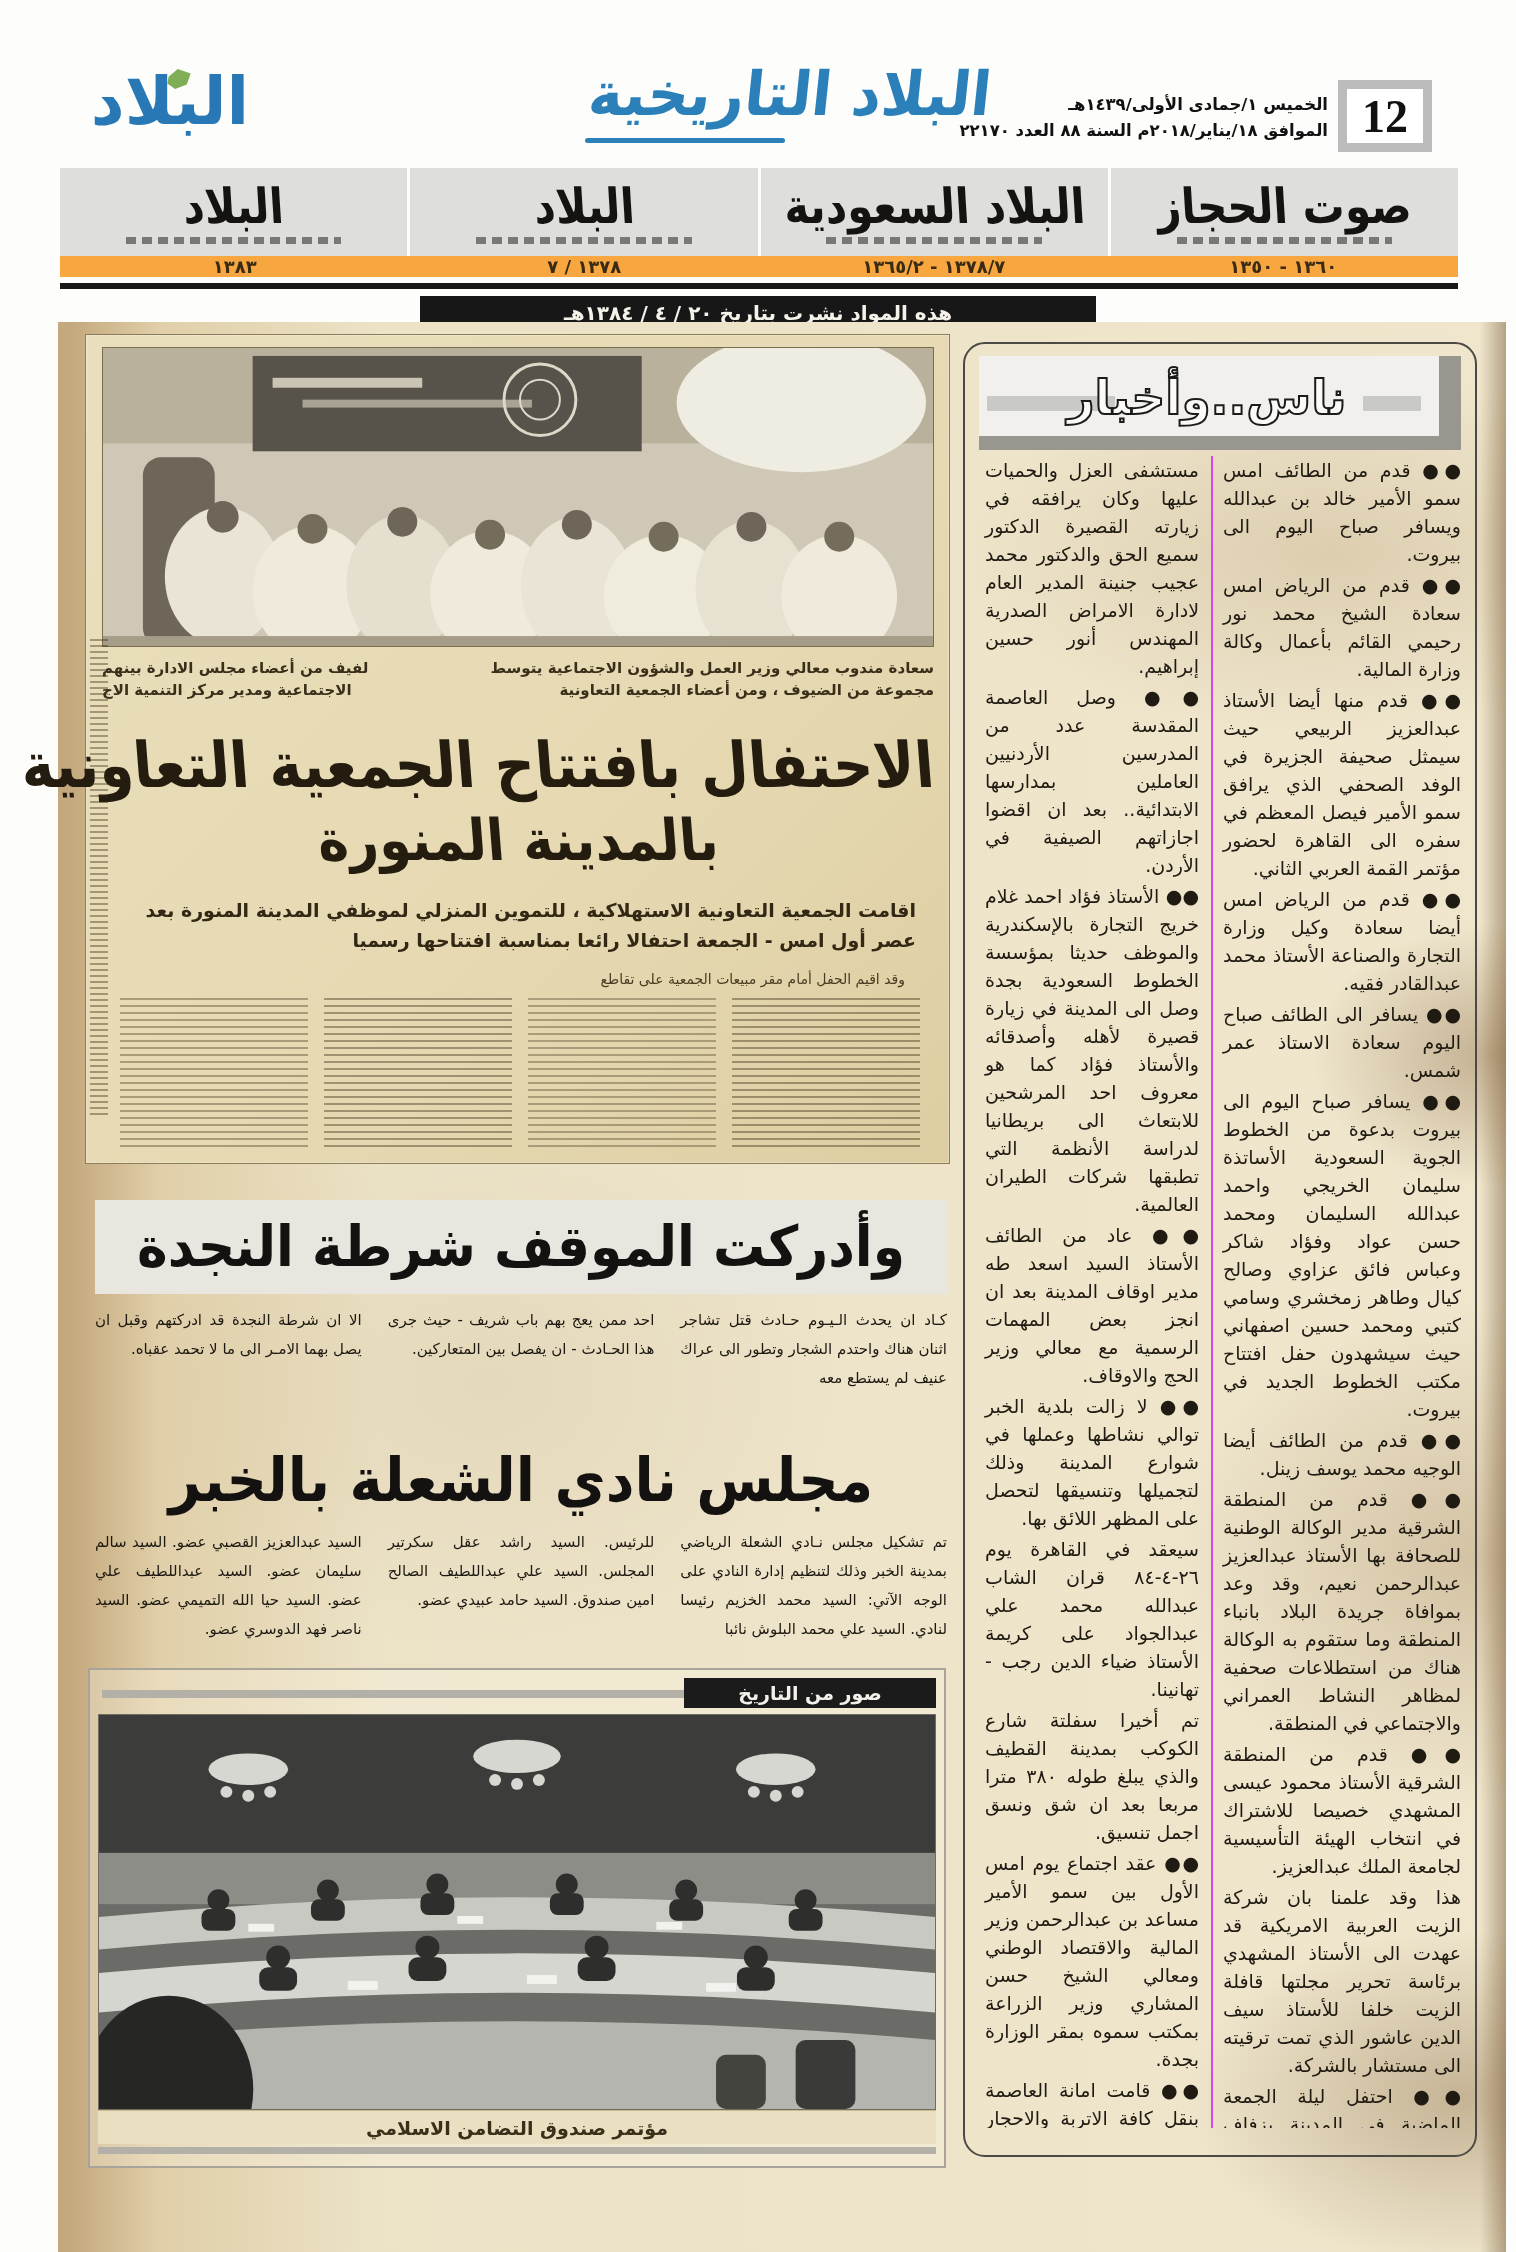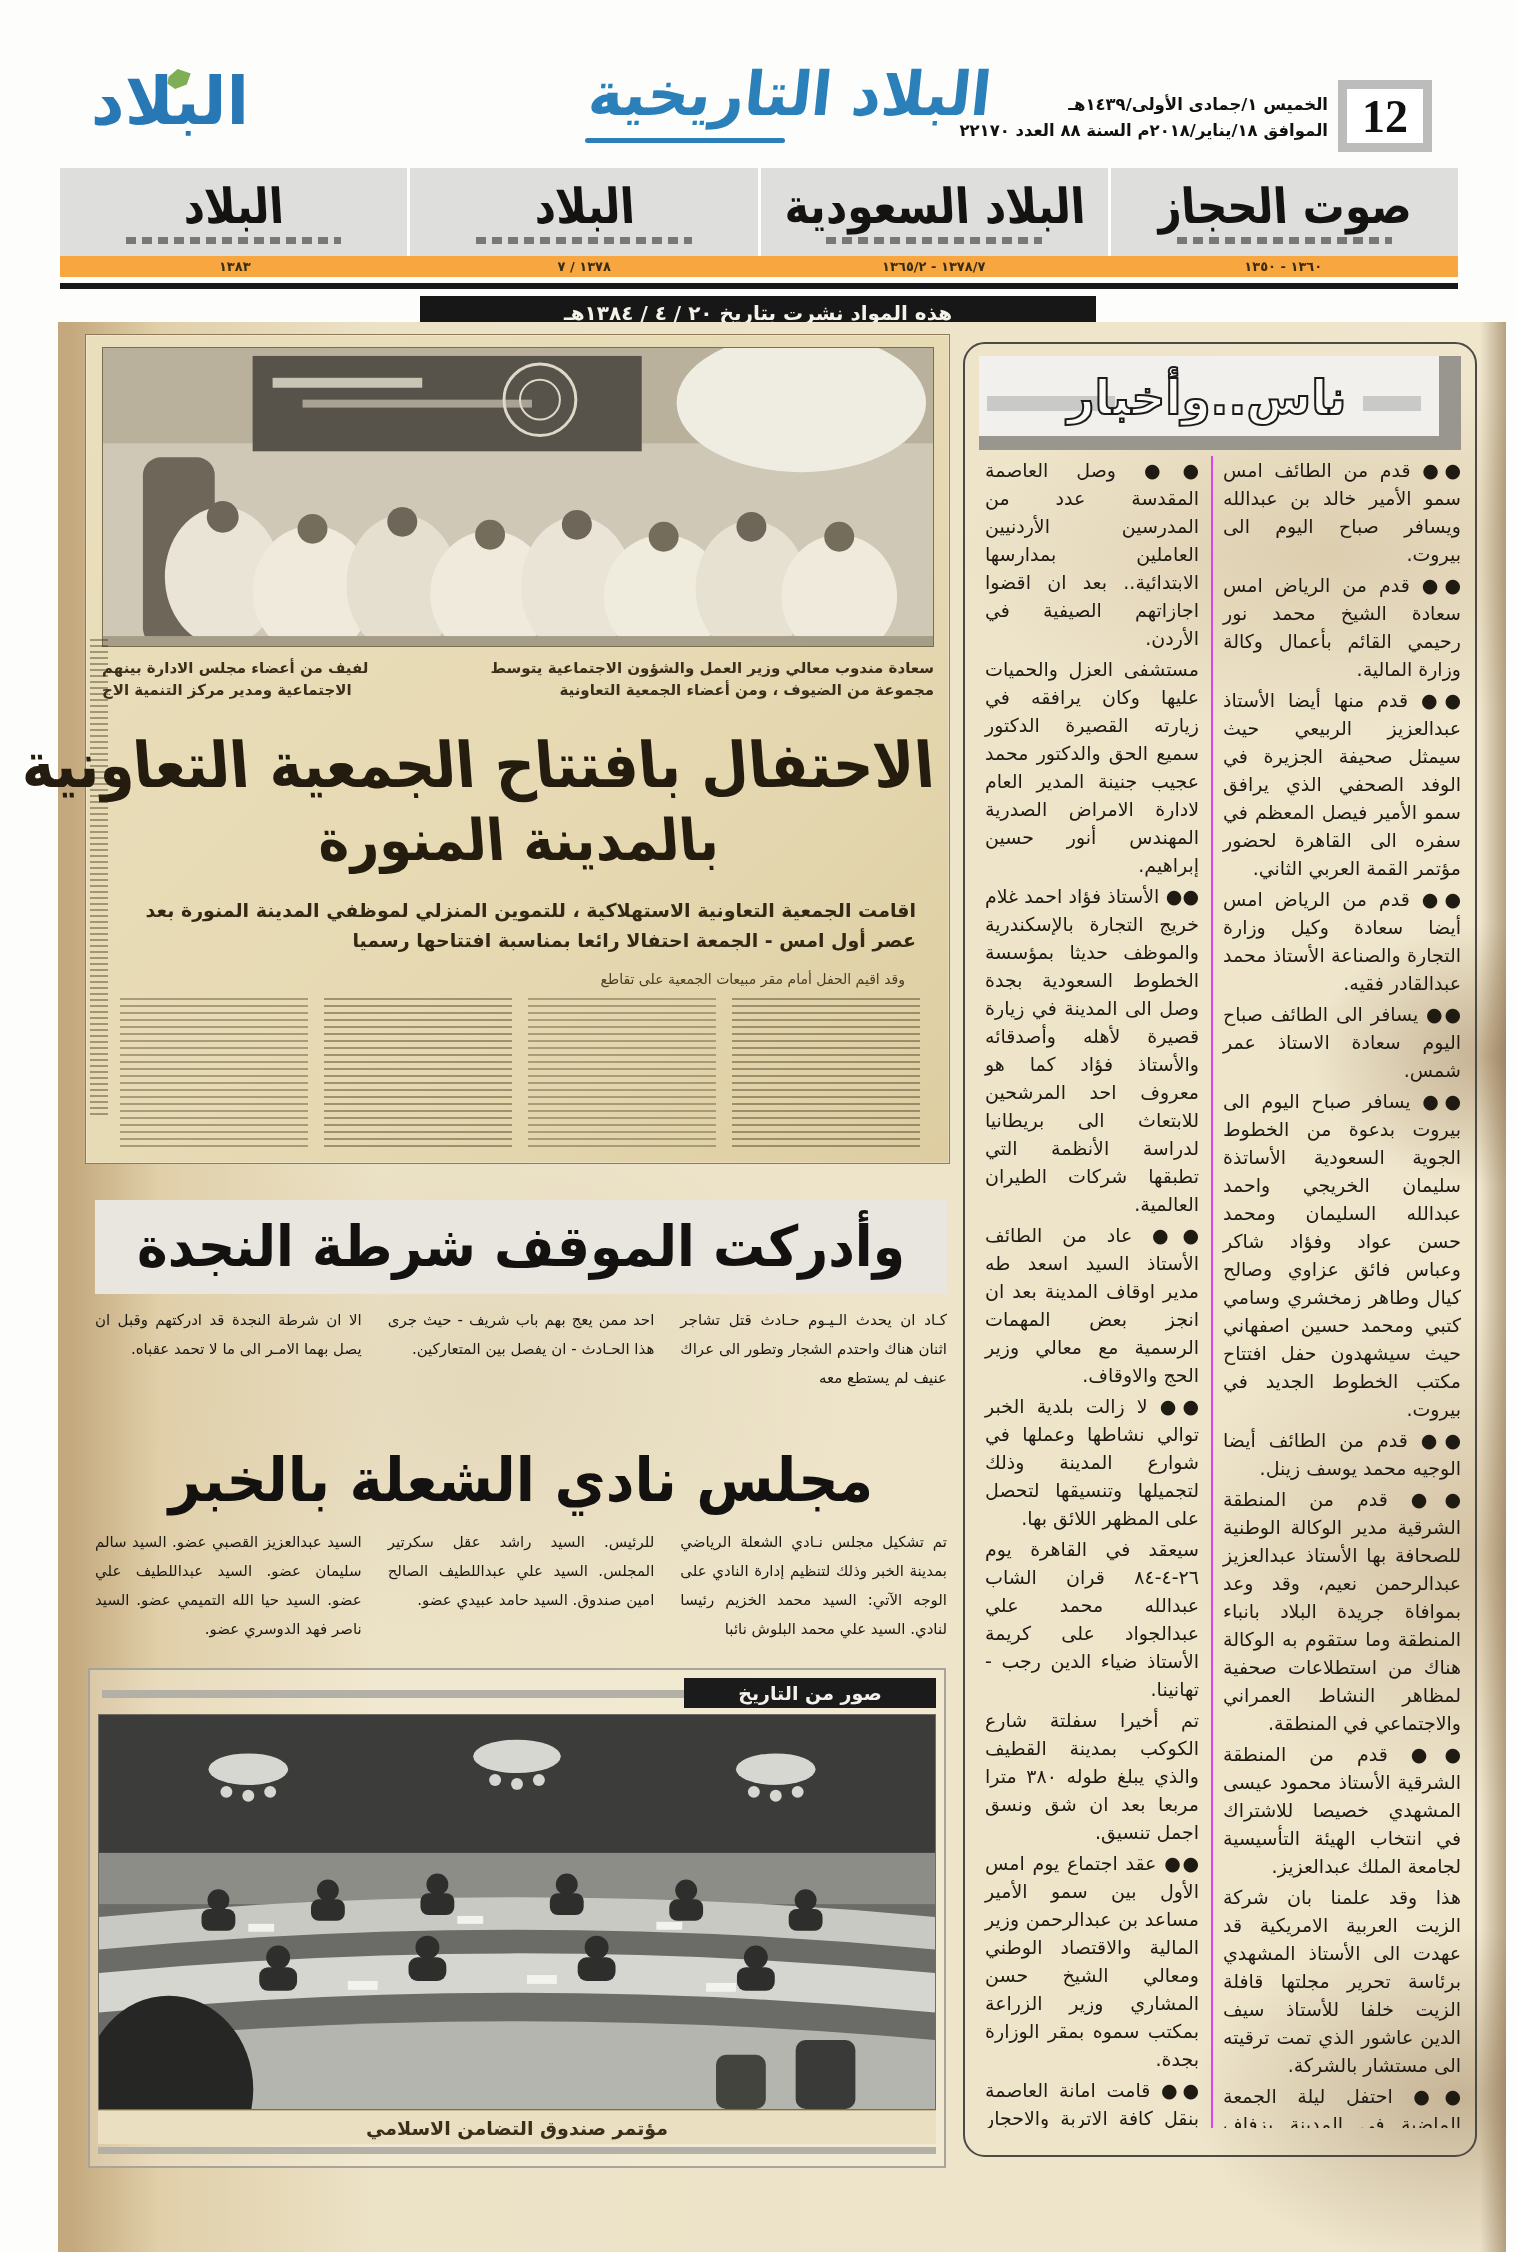--- a/index.html
+++ b/index.html
@@ -18,21 +18,21 @@
   .pagenum-box span { font-family:"Liberation Serif", serif; font-size:46px; font-weight:bold; color:#111; direction:ltr; }
   .edition-dates { position:absolute; left:1010px; top:92px; width:318px; text-align:right; color:#111; }
   .edition-dates div { font-size:16.5px; font-weight:bold; line-height:26px; white-space:nowrap; }
 
   
   .mast-strip { position:absolute; left:60px; top:168px; width:1398px; height:88px; display:flex; flex-direction:row-reverse; gap:3px; }
   .mast-cell { flex:1; background:#dededc; display:flex; flex-direction:column; align-items:center; justify-content:center; overflow:hidden; }
   .mast-name { font-size:42px; font-weight:900; color:#151311; transform:scaleY(1.15) skewX(4deg); line-height:52px; white-space:nowrap; }
   .mast-sub { margin-top:4px; width:62%; height:7px; background:repeating-linear-gradient(90deg, rgba(40,35,30,.55) 0 10px, transparent 10px 16px); }
   .orange-bar { position:absolute; left:60px; top:256px; width:1398px; height:21px; background:#f7a640; display:flex; flex-direction:row-reverse; }
-  .orange-bar .odate { flex:1; text-align:center; font-size:13px; font-weight:bold; color:#3a2c14; line-height:21px; white-space:nowrap; }
+  .orange-bar .odate { flex:1; text-align:center; font-size:18px; font-weight:bold; color:#3a2c14; line-height:21px; white-space:nowrap; }
   .rule-thick { position:absolute; left:60px; top:283px; width:1398px; height:6px; background:#181818; }
   .pub-bar { position:absolute; left:420px; top:296px; width:676px; height:34px; background:#171717; color:#f5f2ea; text-align:center; font-size:20px; font-weight:bold; line-height:34px; }
 
   
   .parchment { position:absolute; left:58px; top:322px; width:1448px; height:1930px;
     background:
       radial-gradient(ellipse 420px 260px at 97% 92%, rgba(120,85,45,.35), transparent 65%),
       radial-gradient(ellipse 300px 220px at 99% 38%, rgba(125,88,48,.38), transparent 60%),
       radial-gradient(ellipse 500px 420px at 98% 64%, rgba(140,100,55,.28), transparent 60%),
       radial-gradient(ellipse 620px 300px at 88% 12%, rgba(150,110,60,.20), transparent 60%),
@@ -299,22 +299,22 @@
           <div class="news-item">●● قدم من الرياض امس أيضا سعادة وكيل وزارة التجارة والصناعة الأستاذ محمد عبدالقادر فقيه.</div>
           <div class="news-item">●● يسافر الى الطائف صباح اليوم سعادة الاستاذ عمر شمس.</div>
           <div class="news-item">●● يسافر صباح اليوم الى بيروت بدعوة من الخطوط الجوية السعودية الأساتذة سليمان الخريجي واحمد عبدالله السليمان ومحمد حسن عواد وفؤاد شاكر وعباس فائق عزاوي وصالح كيال وطاهر زمخشري وسامي كتبي ومحمد حسين اصفهاني حيث سيشهدون حفل افتتاح مكتب الخطوط الجديد في بيروت.</div>
           <div class="news-item">●● قدم من الطائف أيضا الوجيه محمد يوسف زينل.</div>
           <div class="news-item">●● قدم من المنطقة الشرقية مدير الوكالة الوطنية للصحافة بها الأستاذ عبدالعزيز عبدالرحمن نعيم، وقد وعد بموافاة جريدة البلاد بانباء المنطقة وما ستقوم به الوكالة هناك من استطلاعات صحفية لمظاهر النشاط العمراني والاجتماعي في المنطقة.</div>
           <div class="news-item">●● قدم من المنطقة الشرقية الأستاذ محمود عيسى المشهدي خصيصا للاشتراك في انتخاب الهيئة التأسيسية لجامعة الملك عبدالعزيز.</div>
           <div class="news-item">هذا وقد علمنا بان شركة الزيت العربية الامريكية قد عهدت الى الأستاذ المشهدي برئاسة تحرير مجلتها قافلة الزيت خلفا للأستاذ سيف الدين عاشور الذي تمت ترقيته الى مستشار بالشركة.</div>
           <div class="news-item">●● احتفل ليلة الجمعة الماضية في المدينة بزفاف الأستاذ غازي حسن عنبر خان الموظف بمؤسسة الخطوط السعودية بجدة على كريمة الشيخ محمد عمر أفغاني.</div>
         </div>
       <div class="ncol b">
+          <div class="news-item">مستشفى العزل والحميات عليها وكان يرافقه في زيارته القصيرة الدكتور سميع الحق والدكتور محمد عجيب جنينة المدير العام لادارة الامراض الصدرية المهندس أنور حسين إبراهيم.</div>
           <div class="news-item">●● وصل العاصمة المقدسة عدد من المدرسين الأردنيين العاملين بمدارسها الابتدائية.. بعد ان اقضوا اجازاتهم الصيفية في الأردن.</div>
-          <div class="news-item">مستشفى العزل والحميات عليها وكان يرافقه في زيارته القصيرة الدكتور سميع الحق والدكتور محمد عجيب جنينة المدير العام لادارة الامراض الصدرية المهندس أنور حسين إبراهيم.</div>
           <div class="news-item">●● الأستاذ فؤاد احمد غلام خريج التجارة بالإسكندرية والموظف حديثا بمؤسسة الخطوط السعودية بجدة وصل الى المدينة في زيارة قصيرة لأهله وأصدقائه والأستاذ فؤاد كما هو معروف احد المرشحين للابتعاث الى بريطانيا لدراسة الأنظمة التي تطبقها شركات الطيران العالمية.</div>
           <div class="news-item">●● عاد من الطائف الأستاذ السيد اسعد طه مدير اوقاف المدينة بعد ان انجز بعض المهمات الرسمية مع معالي وزير الحج والاوقاف.</div>
           <div class="news-item">●● لا زالت بلدية الخبر توالي نشاطها وعملها في شوارع المدينة وذلك لتجميلها وتنسيقها لتحصل على المظهر اللائق بها.</div>
           <div class="news-item">سيعقد في القاهرة يوم ٢٦-٤-٨٤ قران الشاب عبدالله محمد علي عبدالجواد على كريمة الأستاذ ضياء الدين رجب - تهانينا.</div>
           <div class="news-item">تم أخيرا سفلتة شارع الكوكب بمدينة القطيف والذي يبلغ طوله ٣٨٠ مترا مربعا بعد ان شق ونسق اجمل تنسيق.</div>
           <div class="news-item">●● عقد اجتماع يوم امس الأول بين سمو الأمير مساعد بن عبدالرحمن وزير المالية والاقتصاد الوطني ومعالي الشيخ حسن المشاري وزير الزراعة بمكتب سموه بمقر الوزارة بجدة.</div>
           <div class="news-item">●● قامت امانة العاصمة بنقل كافة الاتربة والاحجار الزائدة من ميدان اجياد الجديد. والواقع امام مبنى الأمانة الحالي،</div>
         </div>
     </div>
   </div>

